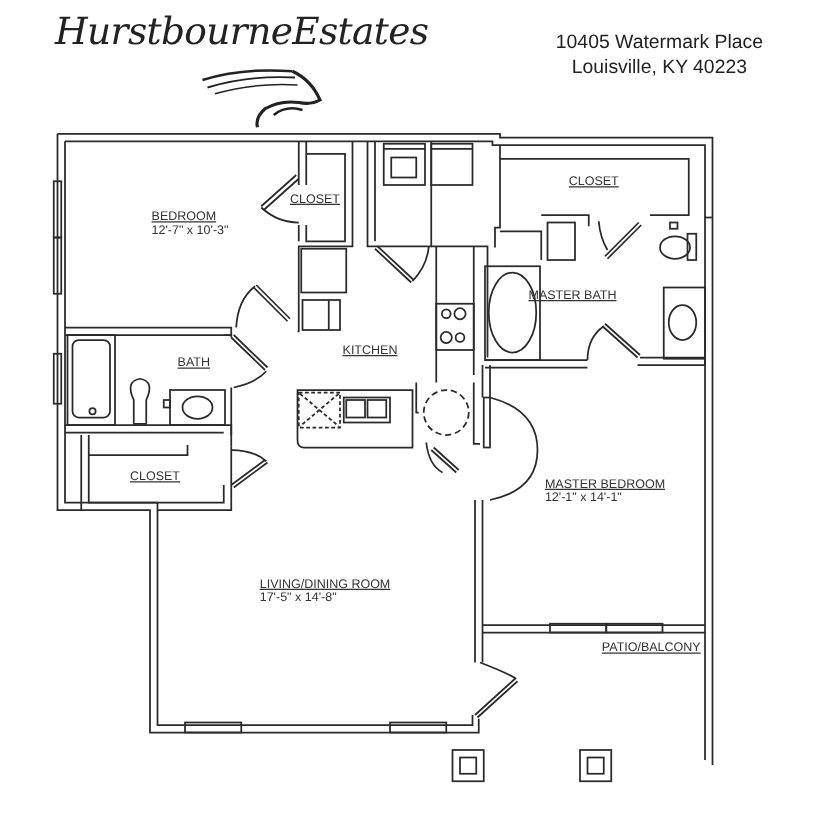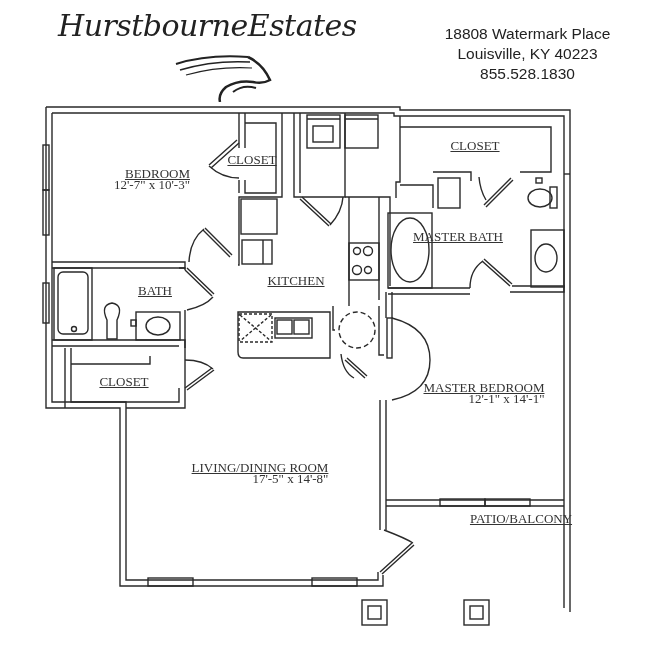--- a/index.html
+++ b/index.html
@@ -1,42 +1,41 @@
 <!DOCTYPE html>
 <html><head>
 <meta charset="utf-8">
 <style>
   html,body{margin:0;padding:0;background:#fff;}
   body{width:650px;height:650px;position:relative;overflow:hidden;font-family:"DejaVu Sans","Liberation Sans",sans-serif;}
-  .logo{position:absolute;left:44px;top:2px;width:280px;height:100px;margin-left:14px;}
+  .logo{position:absolute;left:44px;top:2px;width:280px;height:100px;}
   .logo-text{position:absolute;left:0;top:6px;font-family:"DejaVu Serif","Liberation Serif",serif;font-style:italic;font-size:30px;color:#222;letter-spacing:-0.5px;white-space:nowrap;}
   .address{position:absolute;left:425px;top:24px;width:205px;text-align:center;font-family:"Liberation Sans",sans-serif;font-size:15.5px;line-height:20px;color:#222;}
   .address div{white-space:nowrap;}
   svg.plan{position:absolute;left:0;top:0;}
-  .lbl{position:absolute;font-family:Liberation Serif, serif;font-size:13px;color:#333;text-align:right;white-space:nowrap;transform:translateX(-50%);line-height:11px;}
+  .lbl{position:absolute;font-family:Liberation Sans, sans-serif;font-size:10px;color:#333;text-align:left;white-space:nowrap;transform:translateX(-50%);line-height:11px;}
   .lbl .name{text-decoration:underline;text-transform:uppercase;}
 </style>
 </head>
 <body>
 
 <div class="logo">
   <div class="logo-text">HurstbourneEstates</div>
   <svg width="280" height="100" style="position:absolute;left:0;top:0">
     <path d="M118 62 Q150 52 190 55" stroke="#222" stroke-width="2" fill="none"></path>
     <path d="M122 68 Q155 58 192 60" stroke="#222" stroke-width="1.5" fill="none"></path>
     <path d="M128 73 Q160 64 194 66" stroke="#222" stroke-width="1.2" fill="none"></path>
     <path d="M190 55 Q205 62 212 78 Q205 82 195 80 Q180 78 168 85 Q160 92 162 100" stroke="#222" stroke-width="2.5" fill="none"></path>
     <path d="M175 90 Q185 82 198 86" stroke="#222" stroke-width="2" fill="none"></path>
   </svg>
 </div>
 
 <div class="address">
-  <div>18808 Watermark Place</div>
+  <div>10405 Watermark Place</div>
   <div>Louisville, KY 40223</div>
-  <div>855.528.1830</div>
 </div>
 
 <svg class="plan" width="650" height="650" viewBox="0 0 650 650" fill="none" stroke="#2a2a2a" stroke-width="1.4">
 
   <g>
     <path d="M46 107 L400 107 L400 110 L570 110 L570 612 M52 113 L394 113 L394 116 L564 116 L564 608"></path>
     <path d="M46 107 L46 408 L120 408 L120 586 L383 586 L383 575 M52 113 L52 402 L126 402 L126 580 L378 580 L378 572"></path>
     <path d="M564 174 L570 174"></path>
   </g>
 

